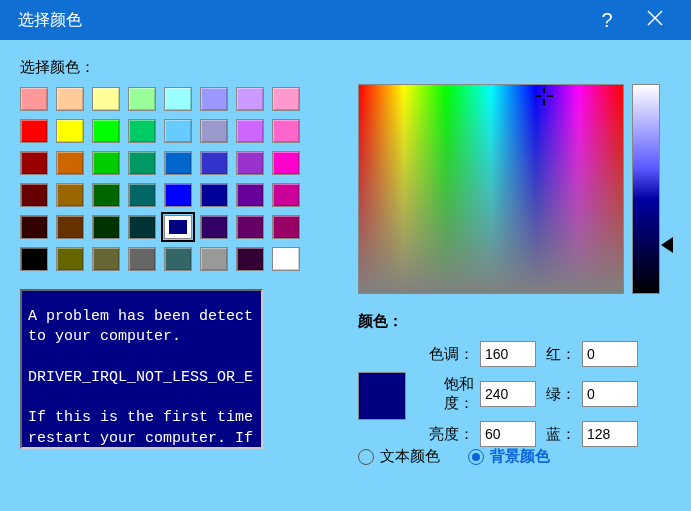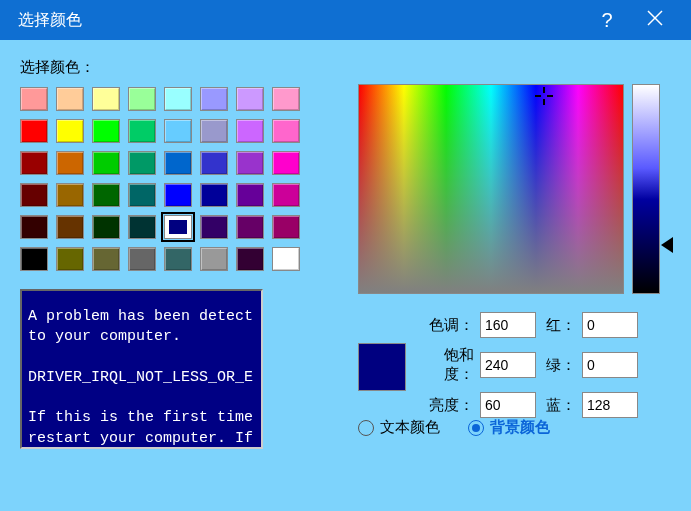--- a/index.html
+++ b/index.html
@@ -289,20 +289,21 @@
               <span class="h1"></span>
               <span class="h2"></span>
             </div>
         </div>
         <div class="lum-col">
           <div class="lum-pointer"></div>
         </div>
       </div>
 
       <div class="color-section">
+        <div class="label bold">颜色：</div>
         <div class="color-row">
           <div class="current-swatch" id="current-swatch" style="background: rgb(0, 0, 128);"></div>
           <div class="hsv-grid">
             <label>色调：</label>
             <input value="160" style="">
             <label>红：</label>
             <input value="0" style="">
 
             <label>饱和度：</label>
             <input value="240" style="">

